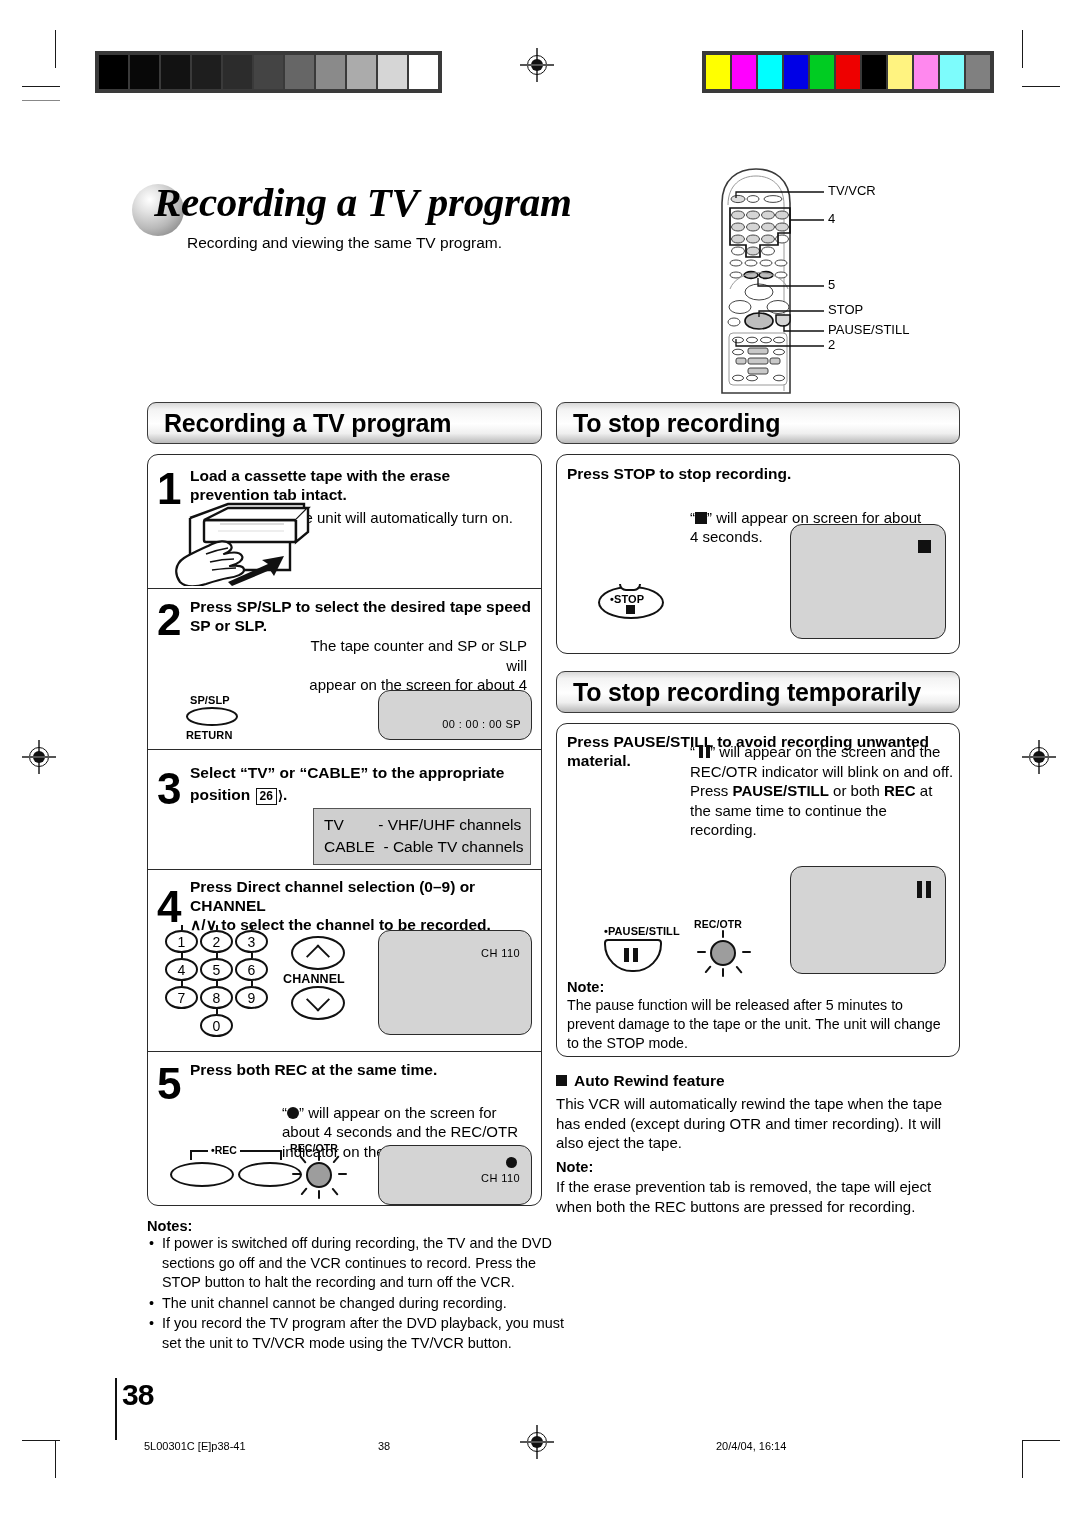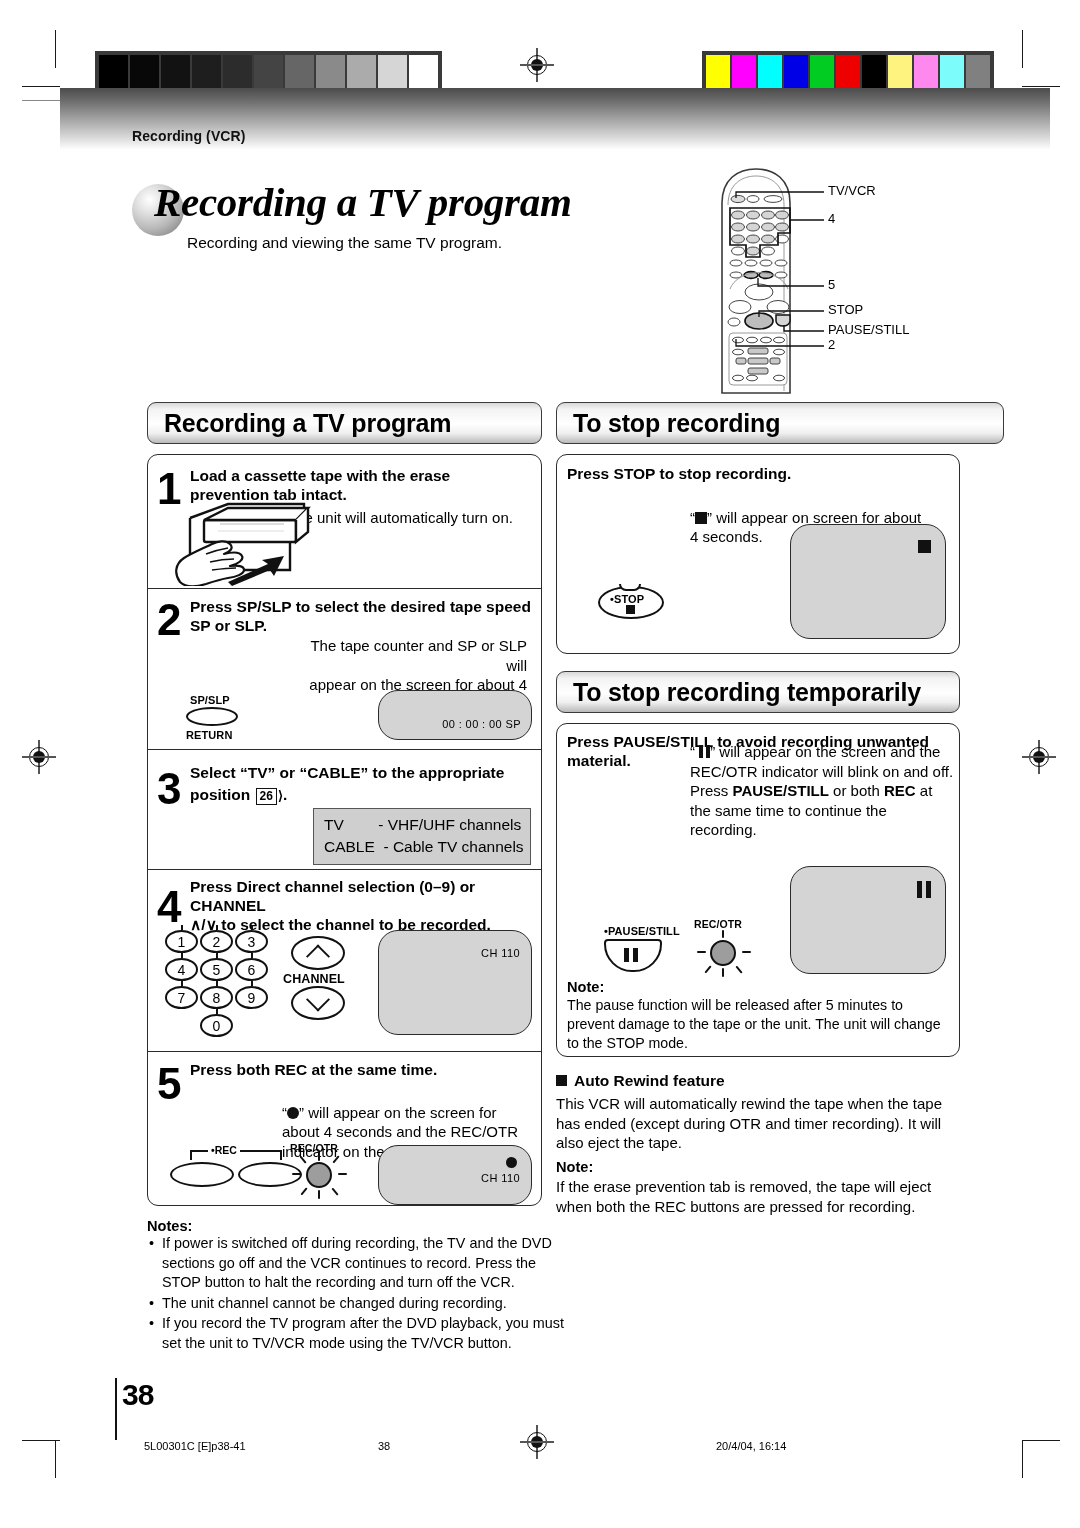--- a/index.html
+++ b/index.html
@@ -73,21 +73,21 @@
     position:absolute;font-family:"Liberation Sans",sans-serif;font-weight:bold;
     font-size:44px;line-height:1;letter-spacing:-2px;
   }
   .stephead{position:absolute;font-size:15.5px;font-weight:bold;line-height:1.24;}
   .stepbody{position:absolute;font-size:15px;line-height:1.3;}
   .smallnote{position:absolute;font-size:14.2px;line-height:1.34;}
   .notehdr{position:absolute;font-size:14.6px;font-weight:bold;}
 
   
   .tvscreen{
-    position:absolute;background:#d4d4d4;border:1.7px solid #2b2b2b;border-radius:20px;
+    position:absolute;background:#d4d4d4;border:1.7px solid #2b2b2b;border-radius:12px;
     box-sizing:border-box;
     text-align:center;
   }
   .osd{position:absolute;font-size:11px;letter-spacing:.4px;white-space:nowrap;}
   .osd-sq{position:absolute;background:#111;}
   .osd-pause{position:absolute;}
   .osd-pause i{position:absolute;top:0;width:5px;height:17px;background:#111;display:block;}
 
   
   .infobox{
@@ -177,23 +177,20 @@
       <i style="background: rgb(0, 0, 230);"></i>
       <i style="background: rgb(0, 204, 34);"></i>
       <i style="background: rgb(238, 0, 0);"></i>
       <i style="background: rgb(0, 0, 0);"></i>
       <i style="background: rgb(255, 243, 128);"></i>
       <i style="background: rgb(255, 136, 238);"></i>
       <i style="background: rgb(125, 252, 252);"></i>
       <i style="background: rgb(128, 128, 128);"></i>
     </div>
 
-  <div class="runhead">
-    <div class="label">Recording (VCR)</div>
-  </div>
 
   <div class="titlewrap">
     <div class="ball"></div>
     <h1 class="maintitle">Recording a TV program</h1>
     <div class="subtitle">Recording and viewing the same TV program.</div>
   </div>
 
   <div class="remotewrap">
     <svg width="330" height="230" viewBox="0 0 330 230">
 
@@ -405,21 +402,21 @@
     <div class="osd" style="right:11px;top:26px;">CH  110</div>
   </div>
 
   <div class="notehdr" style="left:147px;top:1218px;">Notes:</div>
   <ul style="position:absolute;left:146px;top:1234px;width:415px;margin:0;padding:0 0 0 16px;list-style:none;font-size:14.4px;line-height:1.36;">
     <li style="position:relative;margin-bottom:1px;"><span style="position:absolute;left:-13px;">•</span><span>If power is switched off during recording, the TV and the DVD sections go off and the VCR continues to record. Press the STOP button to halt the recording and turn off the VCR.</span></li>
     <li style="position:relative;margin-bottom:1px;"><span style="position:absolute;left:-13px;">•</span><span>The unit channel cannot be changed during recording.</span></li>
     <li style="position:relative;"><span style="position:absolute;left:-13px;">•</span><span>If you record the TV program after the DVD playback, you must set the unit to TV/VCR mode using the TV/VCR button.</span></li>
   </ul>
 
-  <div class="sechead" style="left:556px;top:402px;width:448px;">
+  <div class="sechead" style="left:556px;top:402px;width:404px;">
     <span>To stop recording</span>
   </div>
   <div class="panel" style="left:556px;top:454px;width:404px;height:200px;"></div>
   <div class="stephead" style="left:567px;top:464px;width:380px;">Press STOP to stop recording.</div>
   <div class="stepbody" style="left:690px;top:488px;width:270px;white-space:pre-line;">
     <span>“</span><span class="sq-inline"></span><span>” will appear on screen for about
 4 seconds.</span>
   </div>
   <div style="position:absolute;left:598px;top:586px;width:66px;height:33px;">
     <div class="oval" style="left:0;top:0;width:66px;height:33px;"></div>

